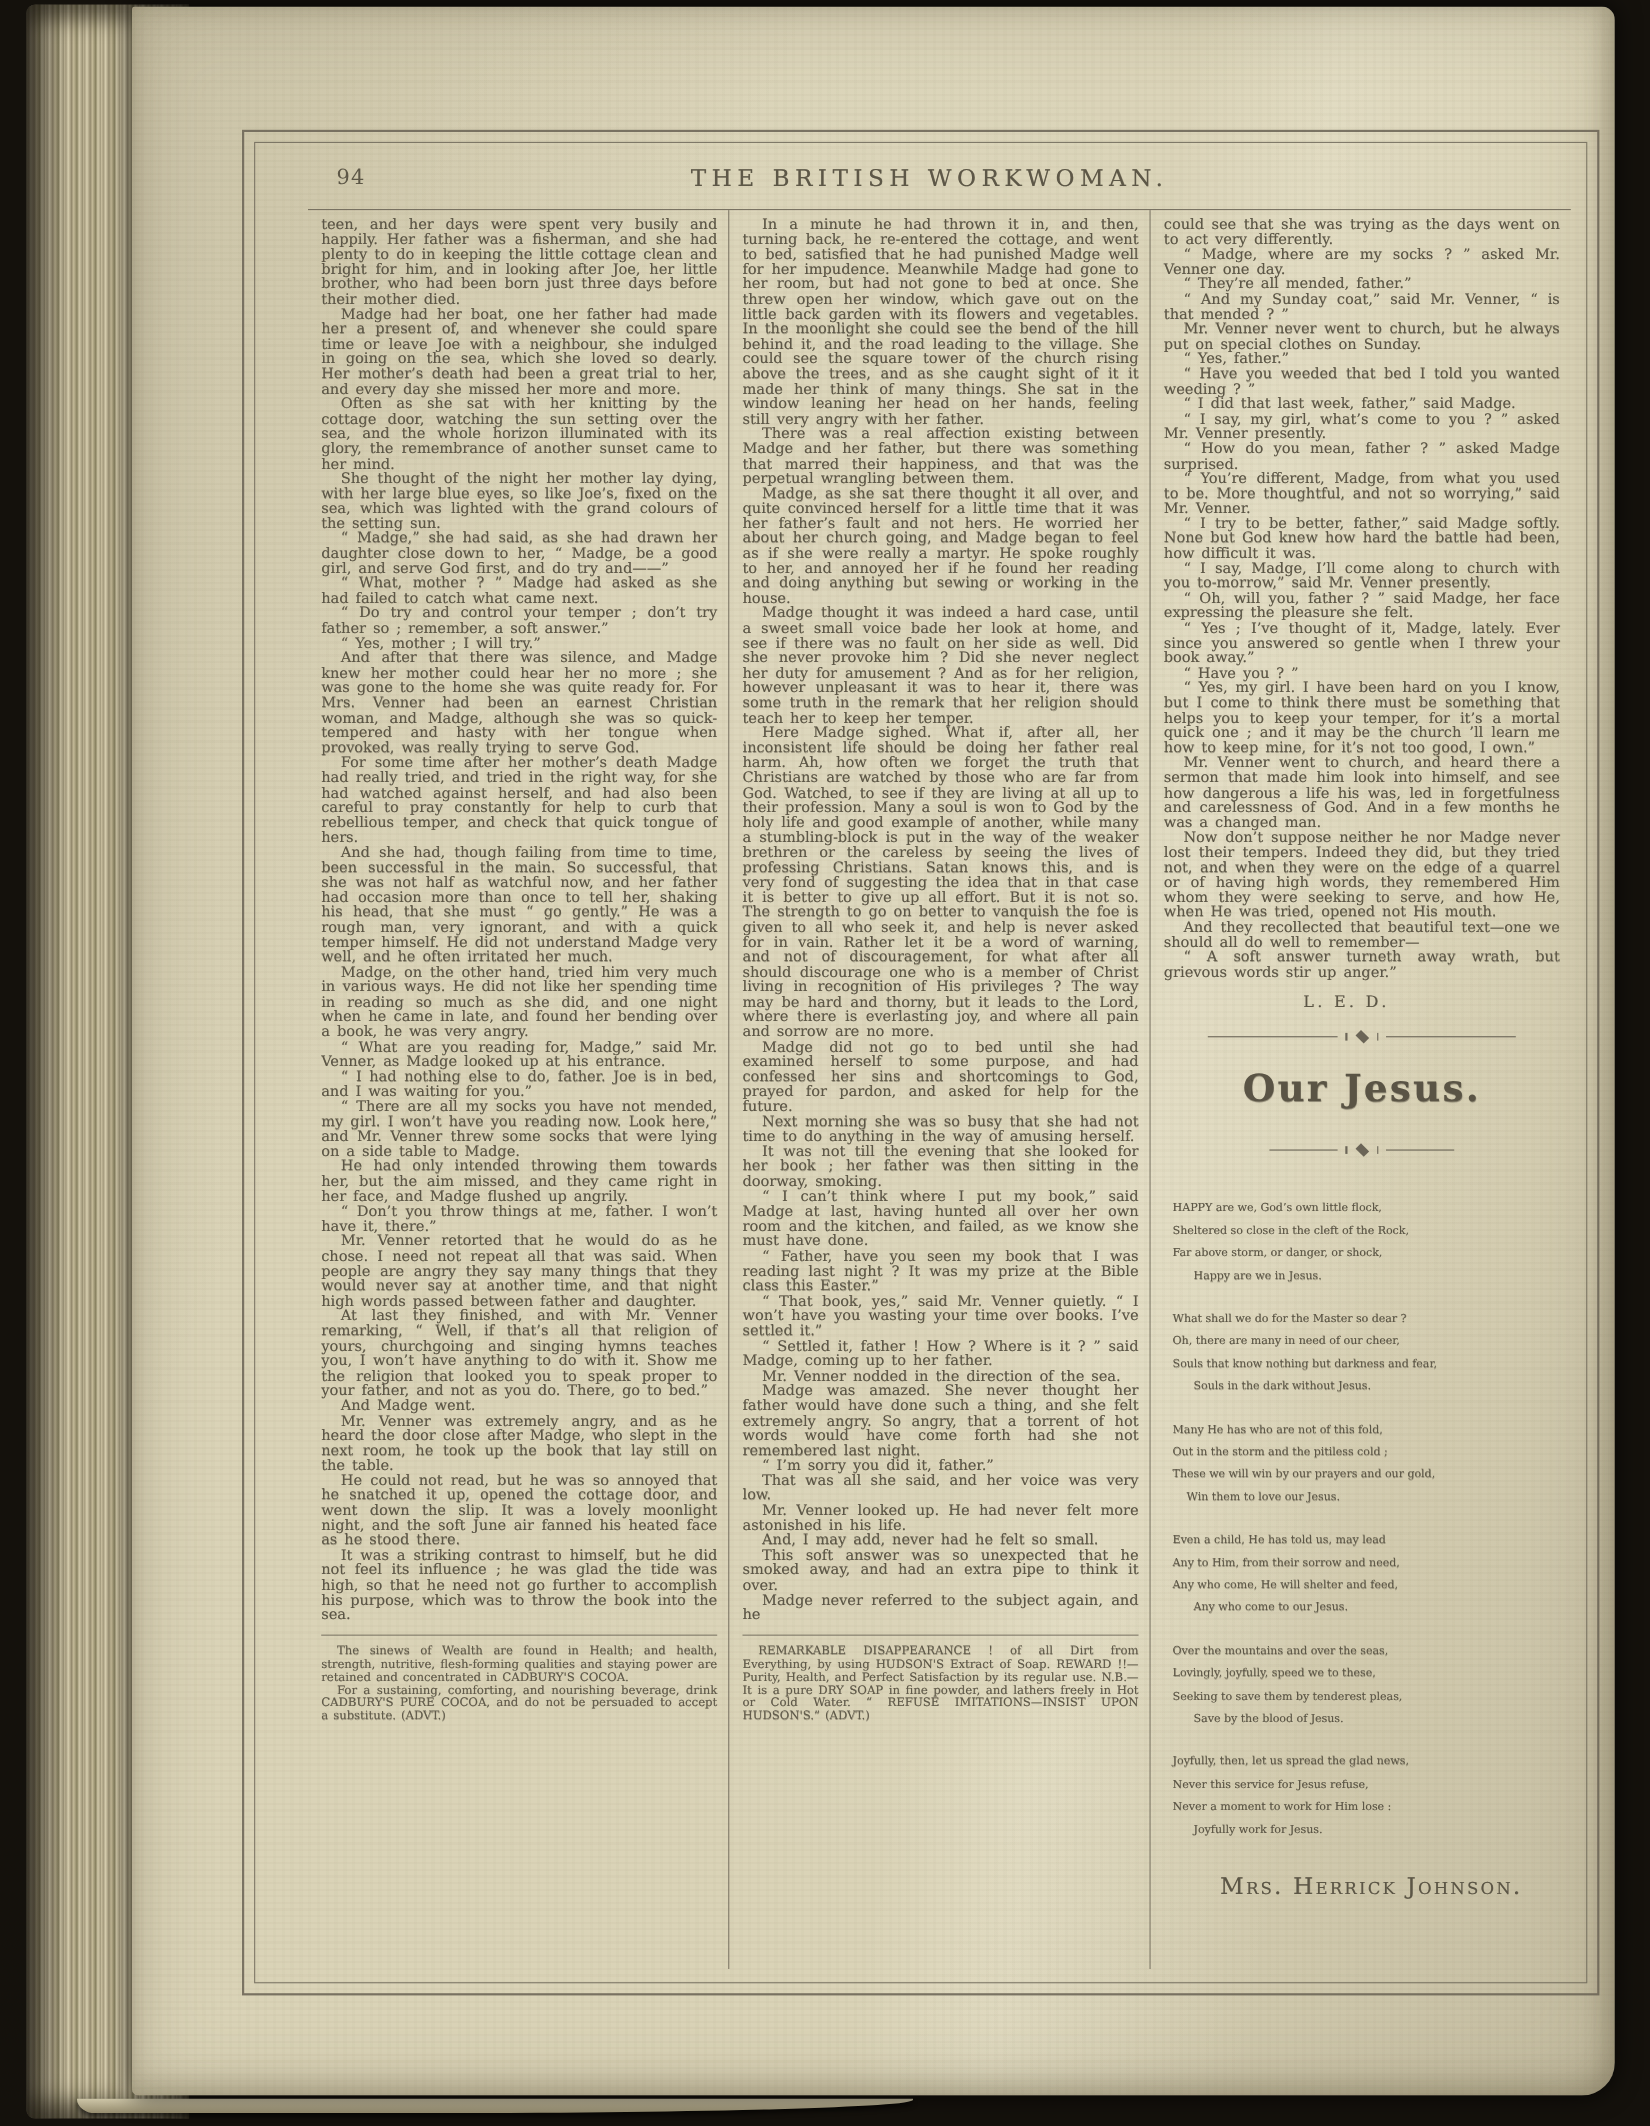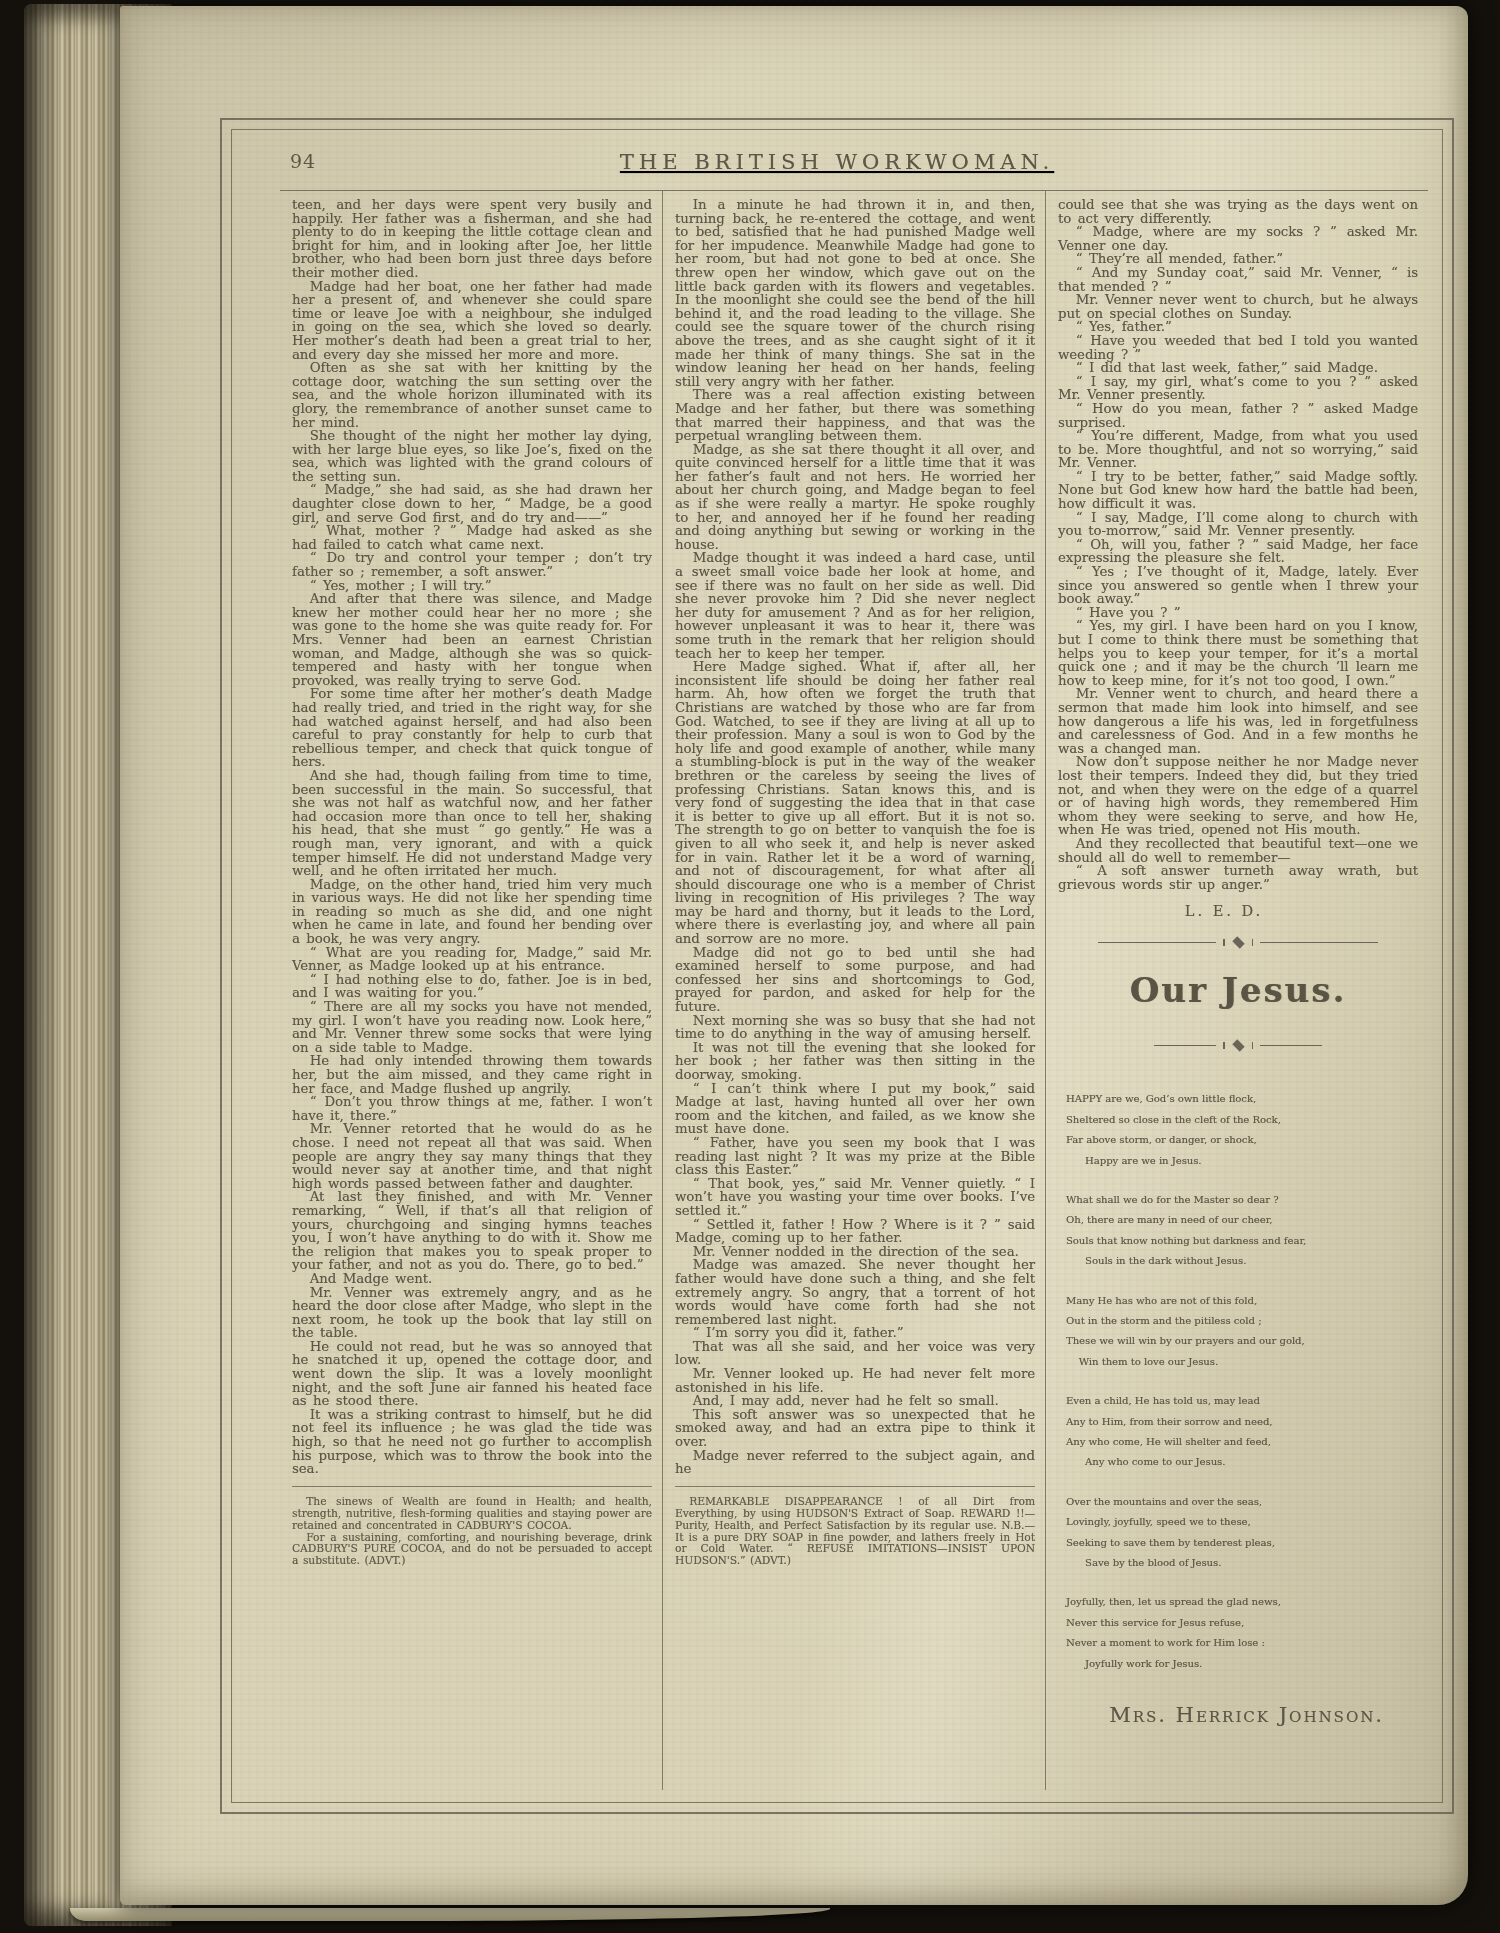--- a/index.html
+++ b/index.html
@@ -45,21 +45,21 @@
     box-shadow:0 3px 5px rgba(0,0,0,0.6);
   }
   
   .frame{
     position:absolute;left:100px;top:112px;width:1230px;height:1692px;
     border:2px solid rgba(104,98,84,0.85);
   }
   .frame-inner{
     position:absolute;inset:9px;border:1px solid rgba(104,98,84,0.8);
   }
-  .masthead{position:absolute;top:10px;left:0;right:0;height:46px;text-decoration:underline;}
+  .masthead{position:absolute;top:10px;left:16px;right:0;height:46px;}
   .pagenum{
     position:absolute;left:58px;top:10px;font-size:19px;color:#5d5747;letter-spacing:1px;
   }
   .title{
     margin:0;text-align:center;font-size:21px;font-weight:normal;
     letter-spacing:5px;color:#5d5747;padding-top:10px;
     text-shadow:0.3px 0.3px 0.6px rgba(93,87,71,0.55);
   }
   .header-rule{position:absolute;top:60px;left:48px;right:14px;height:1px;background:rgba(104,98,84,0.85);}
   .columns{
@@ -136,21 +136,21 @@
               <p class="para">And after that there was silence, and Madge knew her mother could hear her no more ; she was gone to the home she was quite ready for.  For Mrs. Venner had been an earnest Christian woman, and Madge, although she was so quick-tempered and hasty with her tongue when provoked, was really trying to serve God.</p>
               <p class="para">For some time after her mother’s death Madge had really tried, and tried in the right way, for she had watched against herself, and had also been careful to pray constantly for help to curb that rebellious temper, and check that quick tongue of hers.</p>
               <p class="para">And she had, though failing from time to time, been successful in the main.  So successful, that she was not half as watchful now, and her father had occasion more than once to tell her, shaking his head, that she must “ go gently.”  He was a rough man, very ignorant, and with a quick temper himself.  He did not understand Madge very well, and he often irritated her much.</p>
               <p class="para">Madge, on the other hand, tried him very much in various ways.  He did not like her spending time in reading so much as she did, and one night when he came in late, and found her bending over a book, he was very angry.</p>
               <p class="para">“ What are you reading for, Madge,” said Mr. Venner, as Madge looked up at his entrance.</p>
               <p class="para">“ I had nothing else to do, father.  Joe is in bed, and I was waiting for you.”</p>
               <p class="para">“ There are all my socks you have not mended, my girl.  I won’t have you reading now.  Look here,” and Mr. Venner threw some socks that were lying on a side table to Madge.</p>
               <p class="para">He had only intended throwing them towards her, but the aim missed, and they came right in her face, and Madge flushed up angrily.</p>
               <p class="para">“ Don’t you throw things at me, father.  I won’t have it, there.”</p>
               <p class="para">Mr. Venner retorted that he would do as he chose. I need not repeat all that was said.  When people are angry they say many things that they would never say at another time, and that night high words passed between father and daughter.</p>
-              <p class="para">At last they finished, and with Mr. Venner remarking, “ Well, if that’s all that religion of yours, churchgoing and singing hymns teaches you, I won’t have anything to do with it.  Show me the religion that makes you to speak proper to your father, and not as you do.  There, go to bed.”</p>
+              <p class="para">At last they finished, and with Mr. Venner remarking, “ Well, if that’s all that religion of yours, churchgoing and singing hymns teaches you, I won’t have anything to do with it.  Show me the religion that looked you to speak proper to your father, and not as you do.  There, go to bed.”</p>
               <p class="para">And Madge went.</p>
               <p class="para">Mr. Venner was extremely angry, and as he heard the door close after Madge, who slept in the next room, he took up the book that lay still on the table.</p>
               <p class="para">He could not read, but he was so annoyed that he snatched it up, opened the cottage door, and went down the slip.  It was a lovely moonlight night, and the soft June air fanned his heated face as he stood there.</p>
               <p class="para">It was a striking contrast to himself, but he did not feel its influence ; he was glad the tide was high, so that he need not go further to accomplish his purpose, which was to throw the book into the sea.</p>
             </div>
           <div class="ad-rule"></div>
           <div class="ad">
               <p class="para">The sinews of Wealth are found in Health; and health, strength, nutritive, flesh-forming qualities and staying power are retained and concentrated in CADBURY'S COCOA.</p>
               <p class="para">For a sustaining, comforting, and nourishing beverage, drink CADBURY'S PURE COCOA, and do not be persuaded to accept a substitute.  (ADVT.)</p>
             </div>

